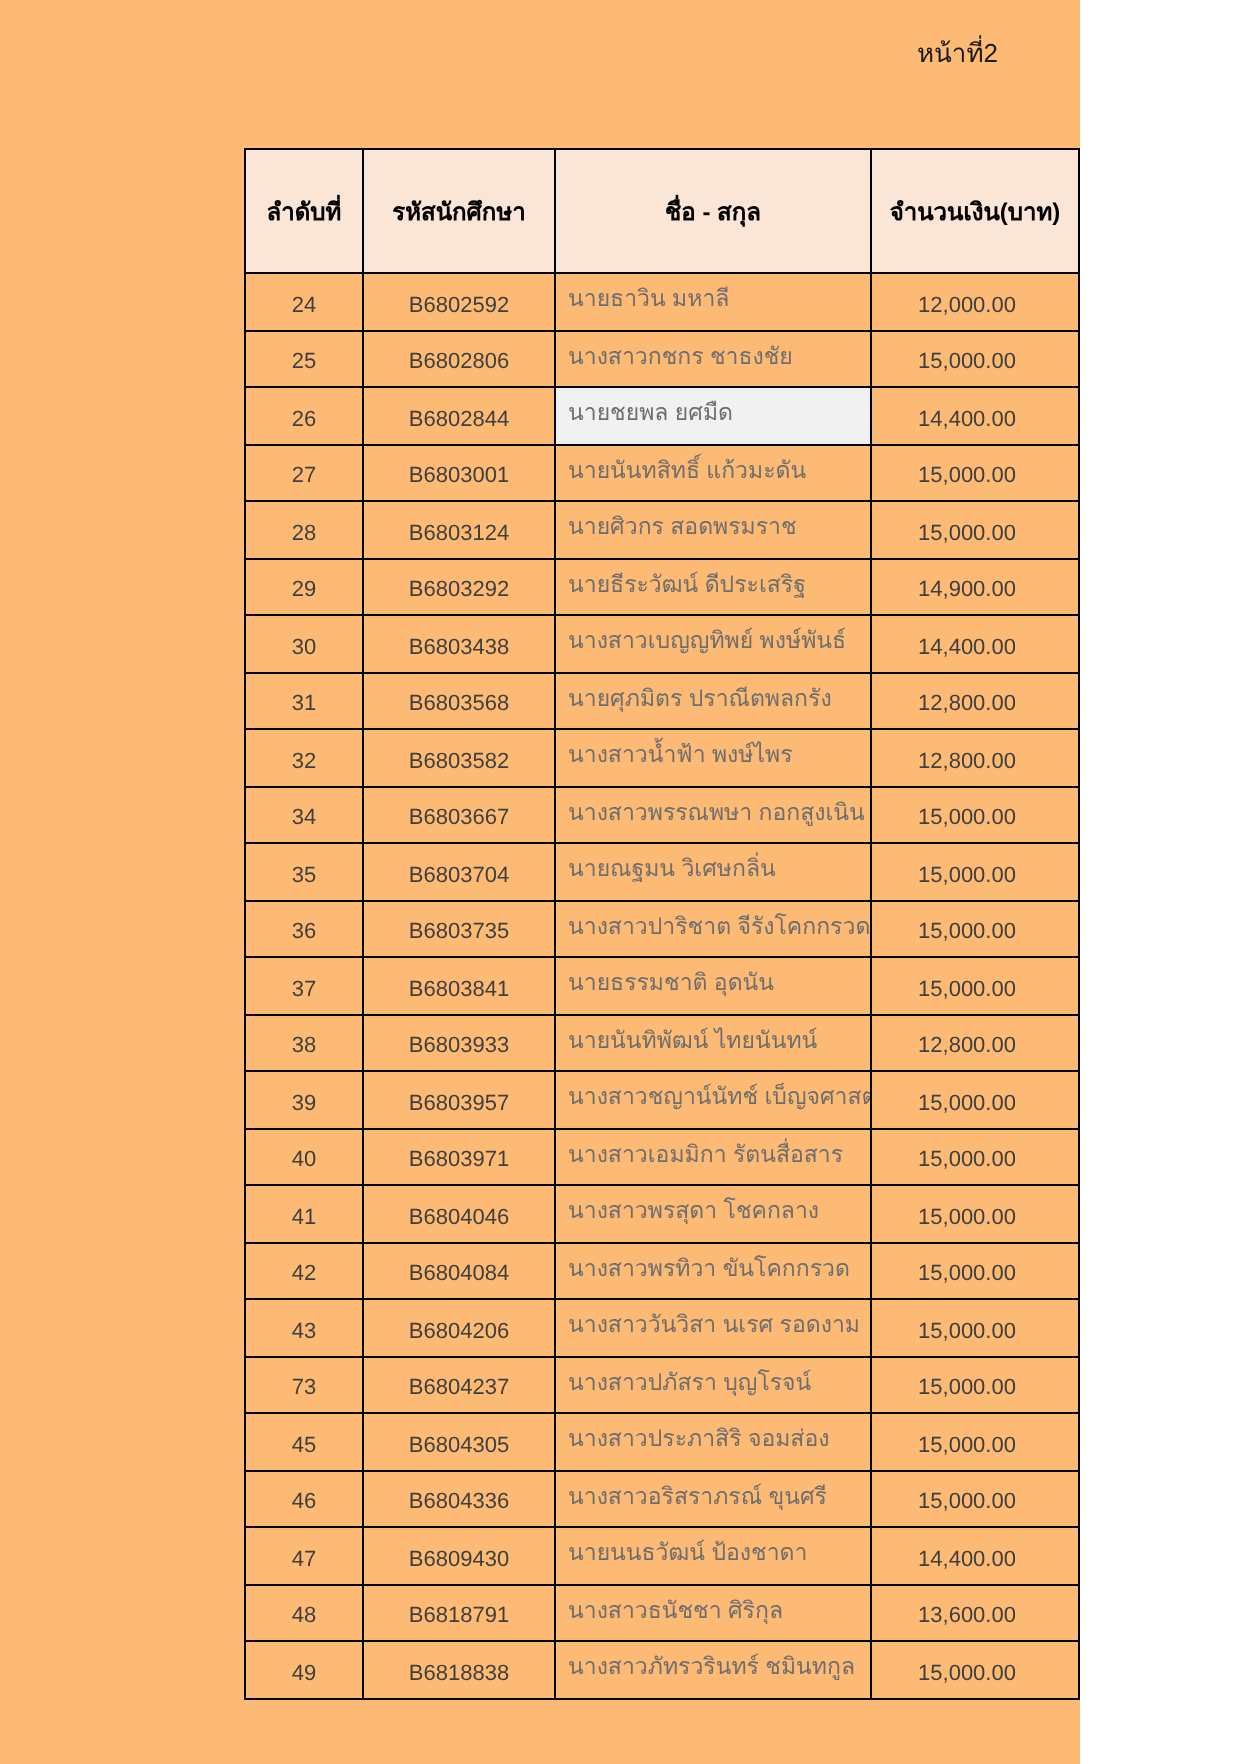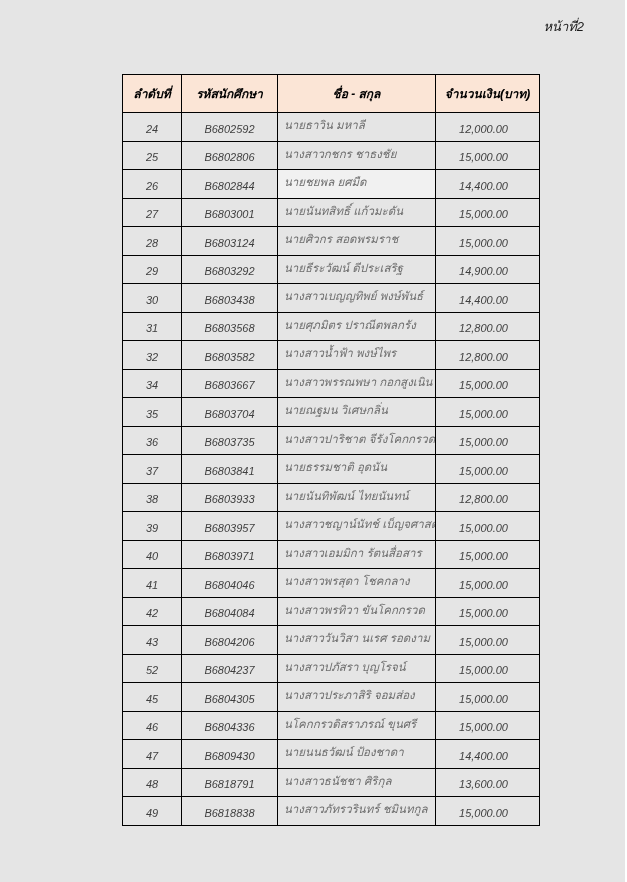--- a/index.html
+++ b/index.html
@@ -3,25 +3,24 @@
 <meta charset="utf-8">
 <style>
   html, body {
     margin: 0;
     padding: 0;
     background: #ffffff;
     font-family: "Liberation Sans", sans-serif;
   }
   .page {
     position: relative;
-    width: 625px;
+    width: 540px;
     height: 882px;
-    background: #e5e5e5;
+    background: #fdba74;
     overflow: hidden;
-    font-style: italic;
   }
   .page-label {
     position: absolute;
     top: 16px;
     right: 41px;
     font-size: 13px;
     color: #1a1a1a;
   }
   table.student-table {
     position: absolute;
@@ -42,21 +41,21 @@
     white-space: nowrap;
   }
   table.student-table thead th {
     height: 29px;
     background: #fbe5d6;
     font-size: 12px;
     font-weight: bold;
     color: #000000;
     text-align: center;
     vertical-align: middle;
-    padding: 4px 2px;
+    padding: 16px 2px;
     margin-left: 32px;
   }
   table.student-table tbody tr { height: 28.5px; }
   td.no {
     text-align: center;
     vertical-align: bottom;
     font-size: 11px;
     color: #3f3f3f;
     padding: 0 0 6px 0;
   }
@@ -215,35 +214,35 @@
       <td class="name">นางสาวพรทิวา ขันโคกกรวด</td>
       <td class="amount">15,000.00</td>
     </tr>
         <tr>
       <td class="no">43</td>
       <td class="id">B6804206</td>
       <td class="name">นางสาววันวิสา นเรศ รอดงาม</td>
       <td class="amount">15,000.00</td>
     </tr>
         <tr>
-      <td class="no">52</td>
+      <td class="no">73</td>
       <td class="id">B6804237</td>
       <td class="name">นางสาวปภัสรา บุญโรจน์</td>
       <td class="amount">15,000.00</td>
     </tr>
         <tr>
       <td class="no">45</td>
       <td class="id">B6804305</td>
       <td class="name">นางสาวประภาสิริ จอมส่อง</td>
       <td class="amount">15,000.00</td>
     </tr>
         <tr>
       <td class="no">46</td>
       <td class="id">B6804336</td>
-      <td class="name">นโคกกรวดิสราภรณ์ ขุนศรี</td>
+      <td class="name">นางสาวอริสราภรณ์ ขุนศรี</td>
       <td class="amount">15,000.00</td>
     </tr>
         <tr>
       <td class="no">47</td>
       <td class="id">B6809430</td>
       <td class="name">นายนนธวัฒน์ ป้องชาดา</td>
       <td class="amount">14,400.00</td>
     </tr>
         <tr>
       <td class="no">48</td>

